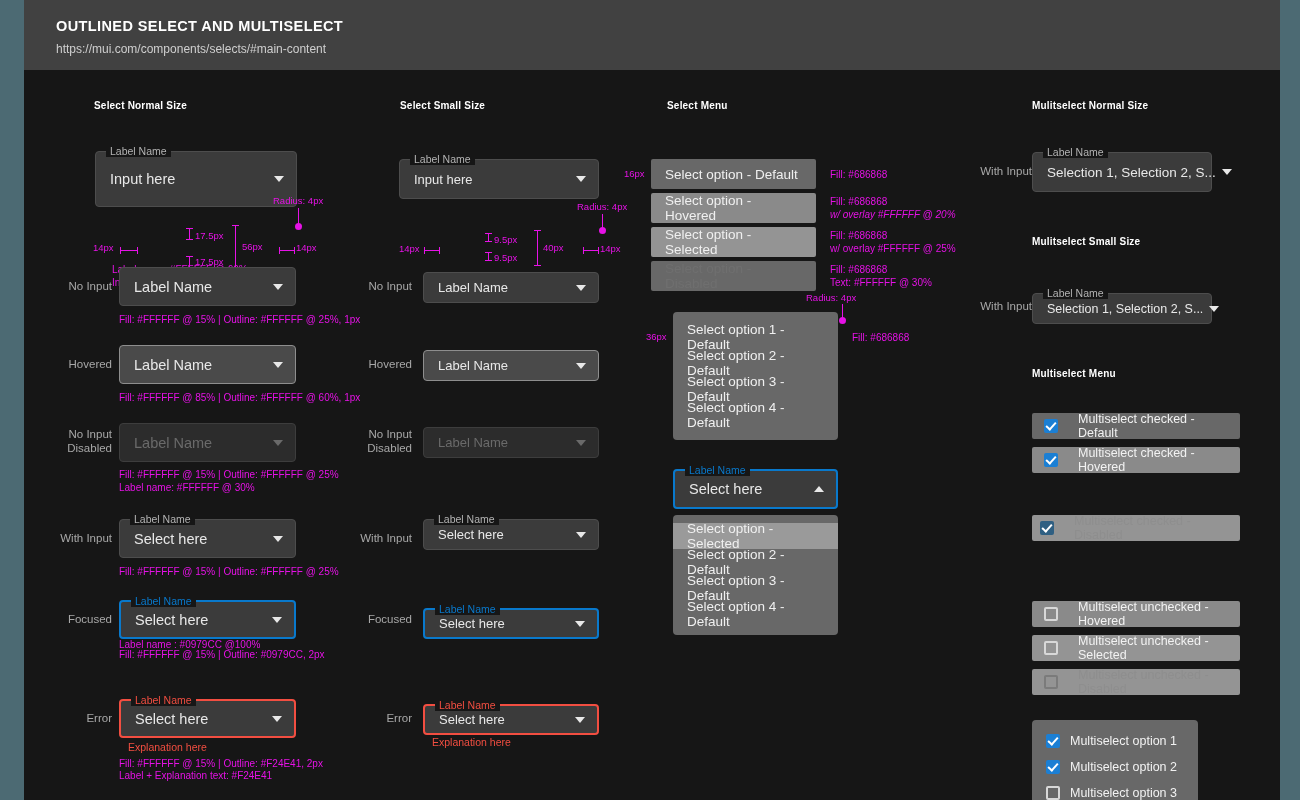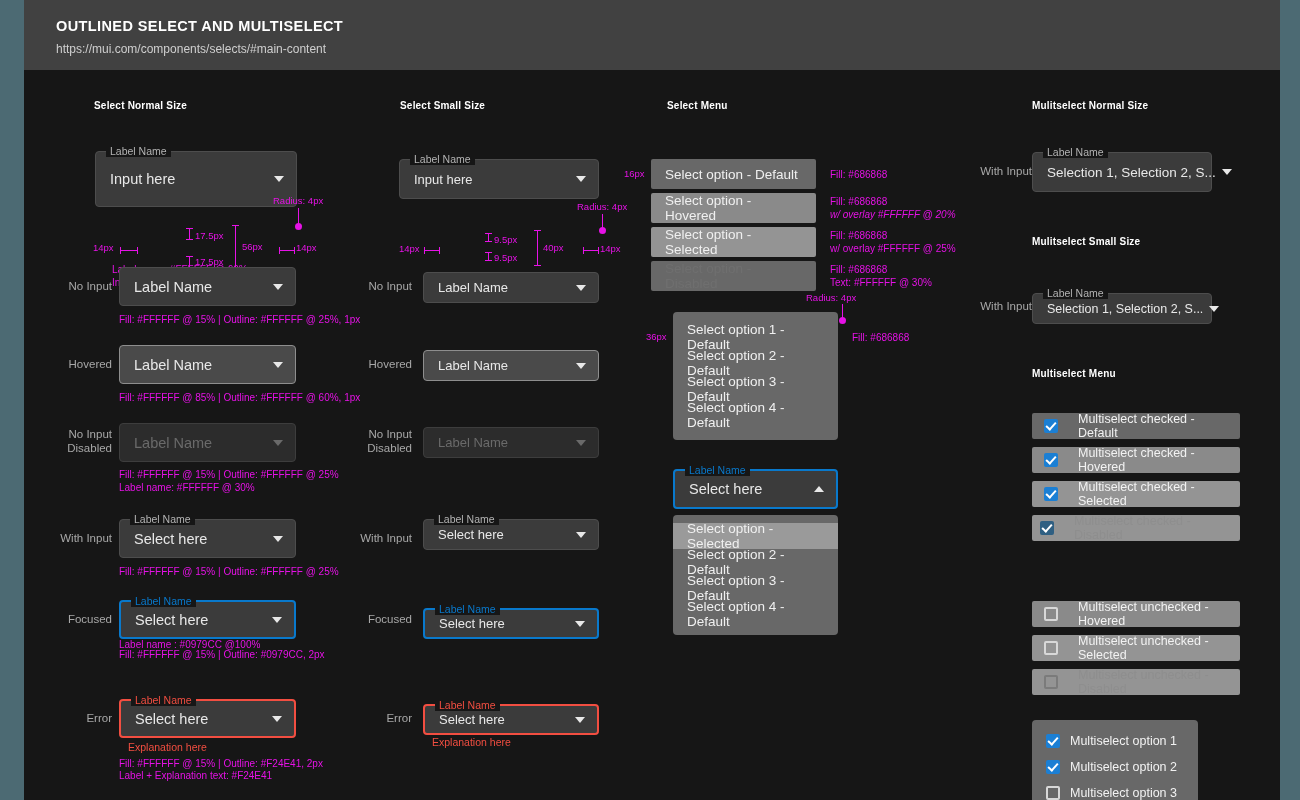--- a/index.html
+++ b/index.html
@@ -380,24 +380,20 @@
     <div class="col-title" style="left:1008px; top:298px;">Multiselect Menu</div>
 
     <div class="cbrow" style="left:1008px; top:343px; width:208px;">
       <span class="box checked"></span>
       <span>Multiselect checked -  Default</span>
     </div>
     <div class="cbrow hovered" style="left:1008px; top:377px; width:208px;">
       <span class="box checked"></span>
       <span>Multiselect checked -  Hovered</span>
     </div>
-    <div class="cbrow selected" style="left:1008px; top:411px; width:208px;">
-      <span class="box checked"></span>
-      <span>Multiselect checked -  Selected</span>
-    </div>
     <div class="cbrow selected disabled" style="left:1008px; top:445px; width:208px;padding-left:8px;">
       <span class="box checked"></span>
       <span>Multiselect checked -  Disabled</span>
     </div>
 
     <div class="cbrow hovered" style="left:1008px; top:531px; width:208px;">
       <span class="box unchecked"></span>
       <span>Multiselect unchecked - Hovered</span>
     </div>
     <div class="cbrow selected" style="left:1008px; top:565px; width:208px;">

